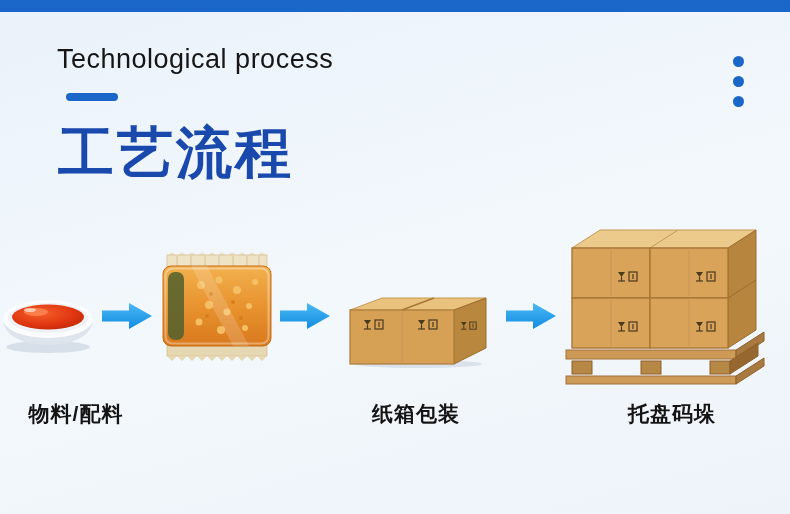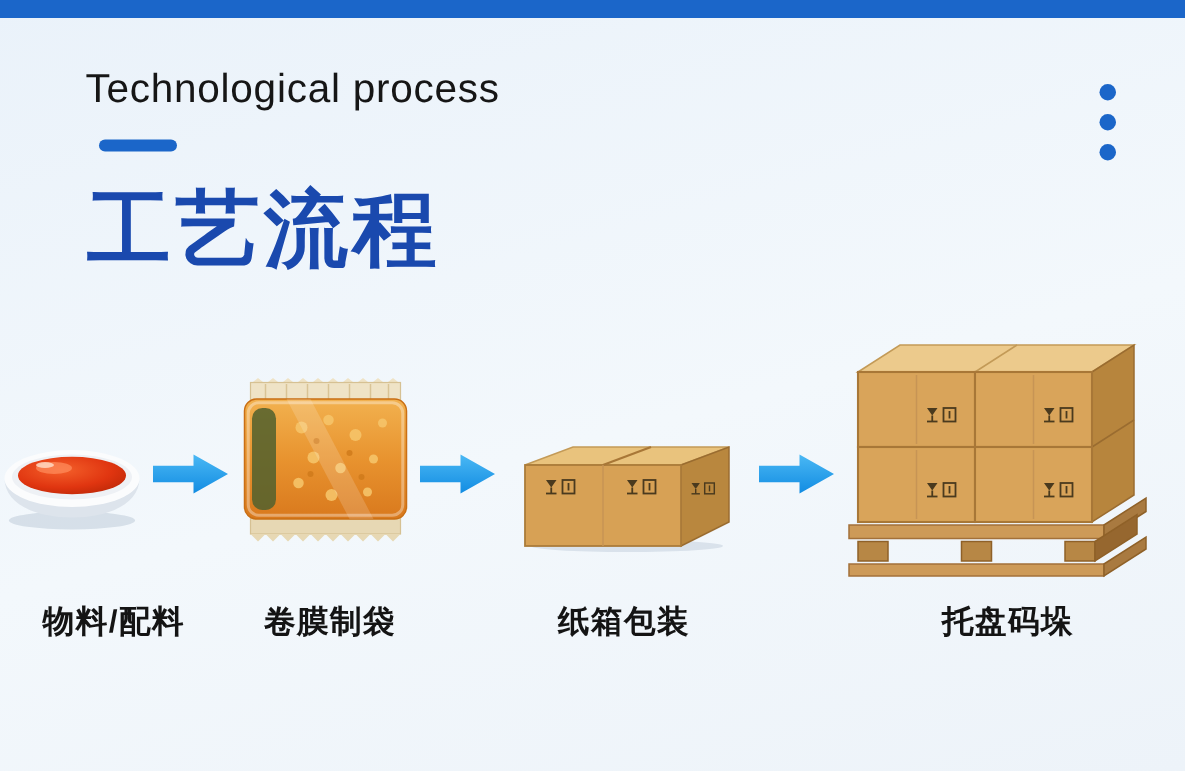--- a/index.html
+++ b/index.html
@@ -173,17 +173,16 @@
         <rect x="77" y="151" width="20" height="13"></rect>
         <rect x="146" y="151" width="20" height="13"></rect>
       </g>
       <polygon points="166,151 194,133 194,146 166,164" fill="#96672f" stroke="#8f6128" stroke-width="1"></polygon>
       <rect x="2" y="166" width="170" height="8" fill="#cd9a58" stroke="#a3703a" stroke-width="1"></rect>
       <polygon points="172,166 200,148 200,156 172,174" fill="#a97a40" stroke="#8f6128" stroke-width="1"></polygon>
     </svg>
   </div>
 
   <div class="step-label" style="left:-4px">物料/配料</div>
-  <div class="step-label" style="left:140px">卷膜制袋</div>
   <div class="step-label" style="left:336px">纸箱包装</div>
   <div class="step-label" style="left:592px">托盘码垛</div>
 
 </div>
 
 </body></html>

